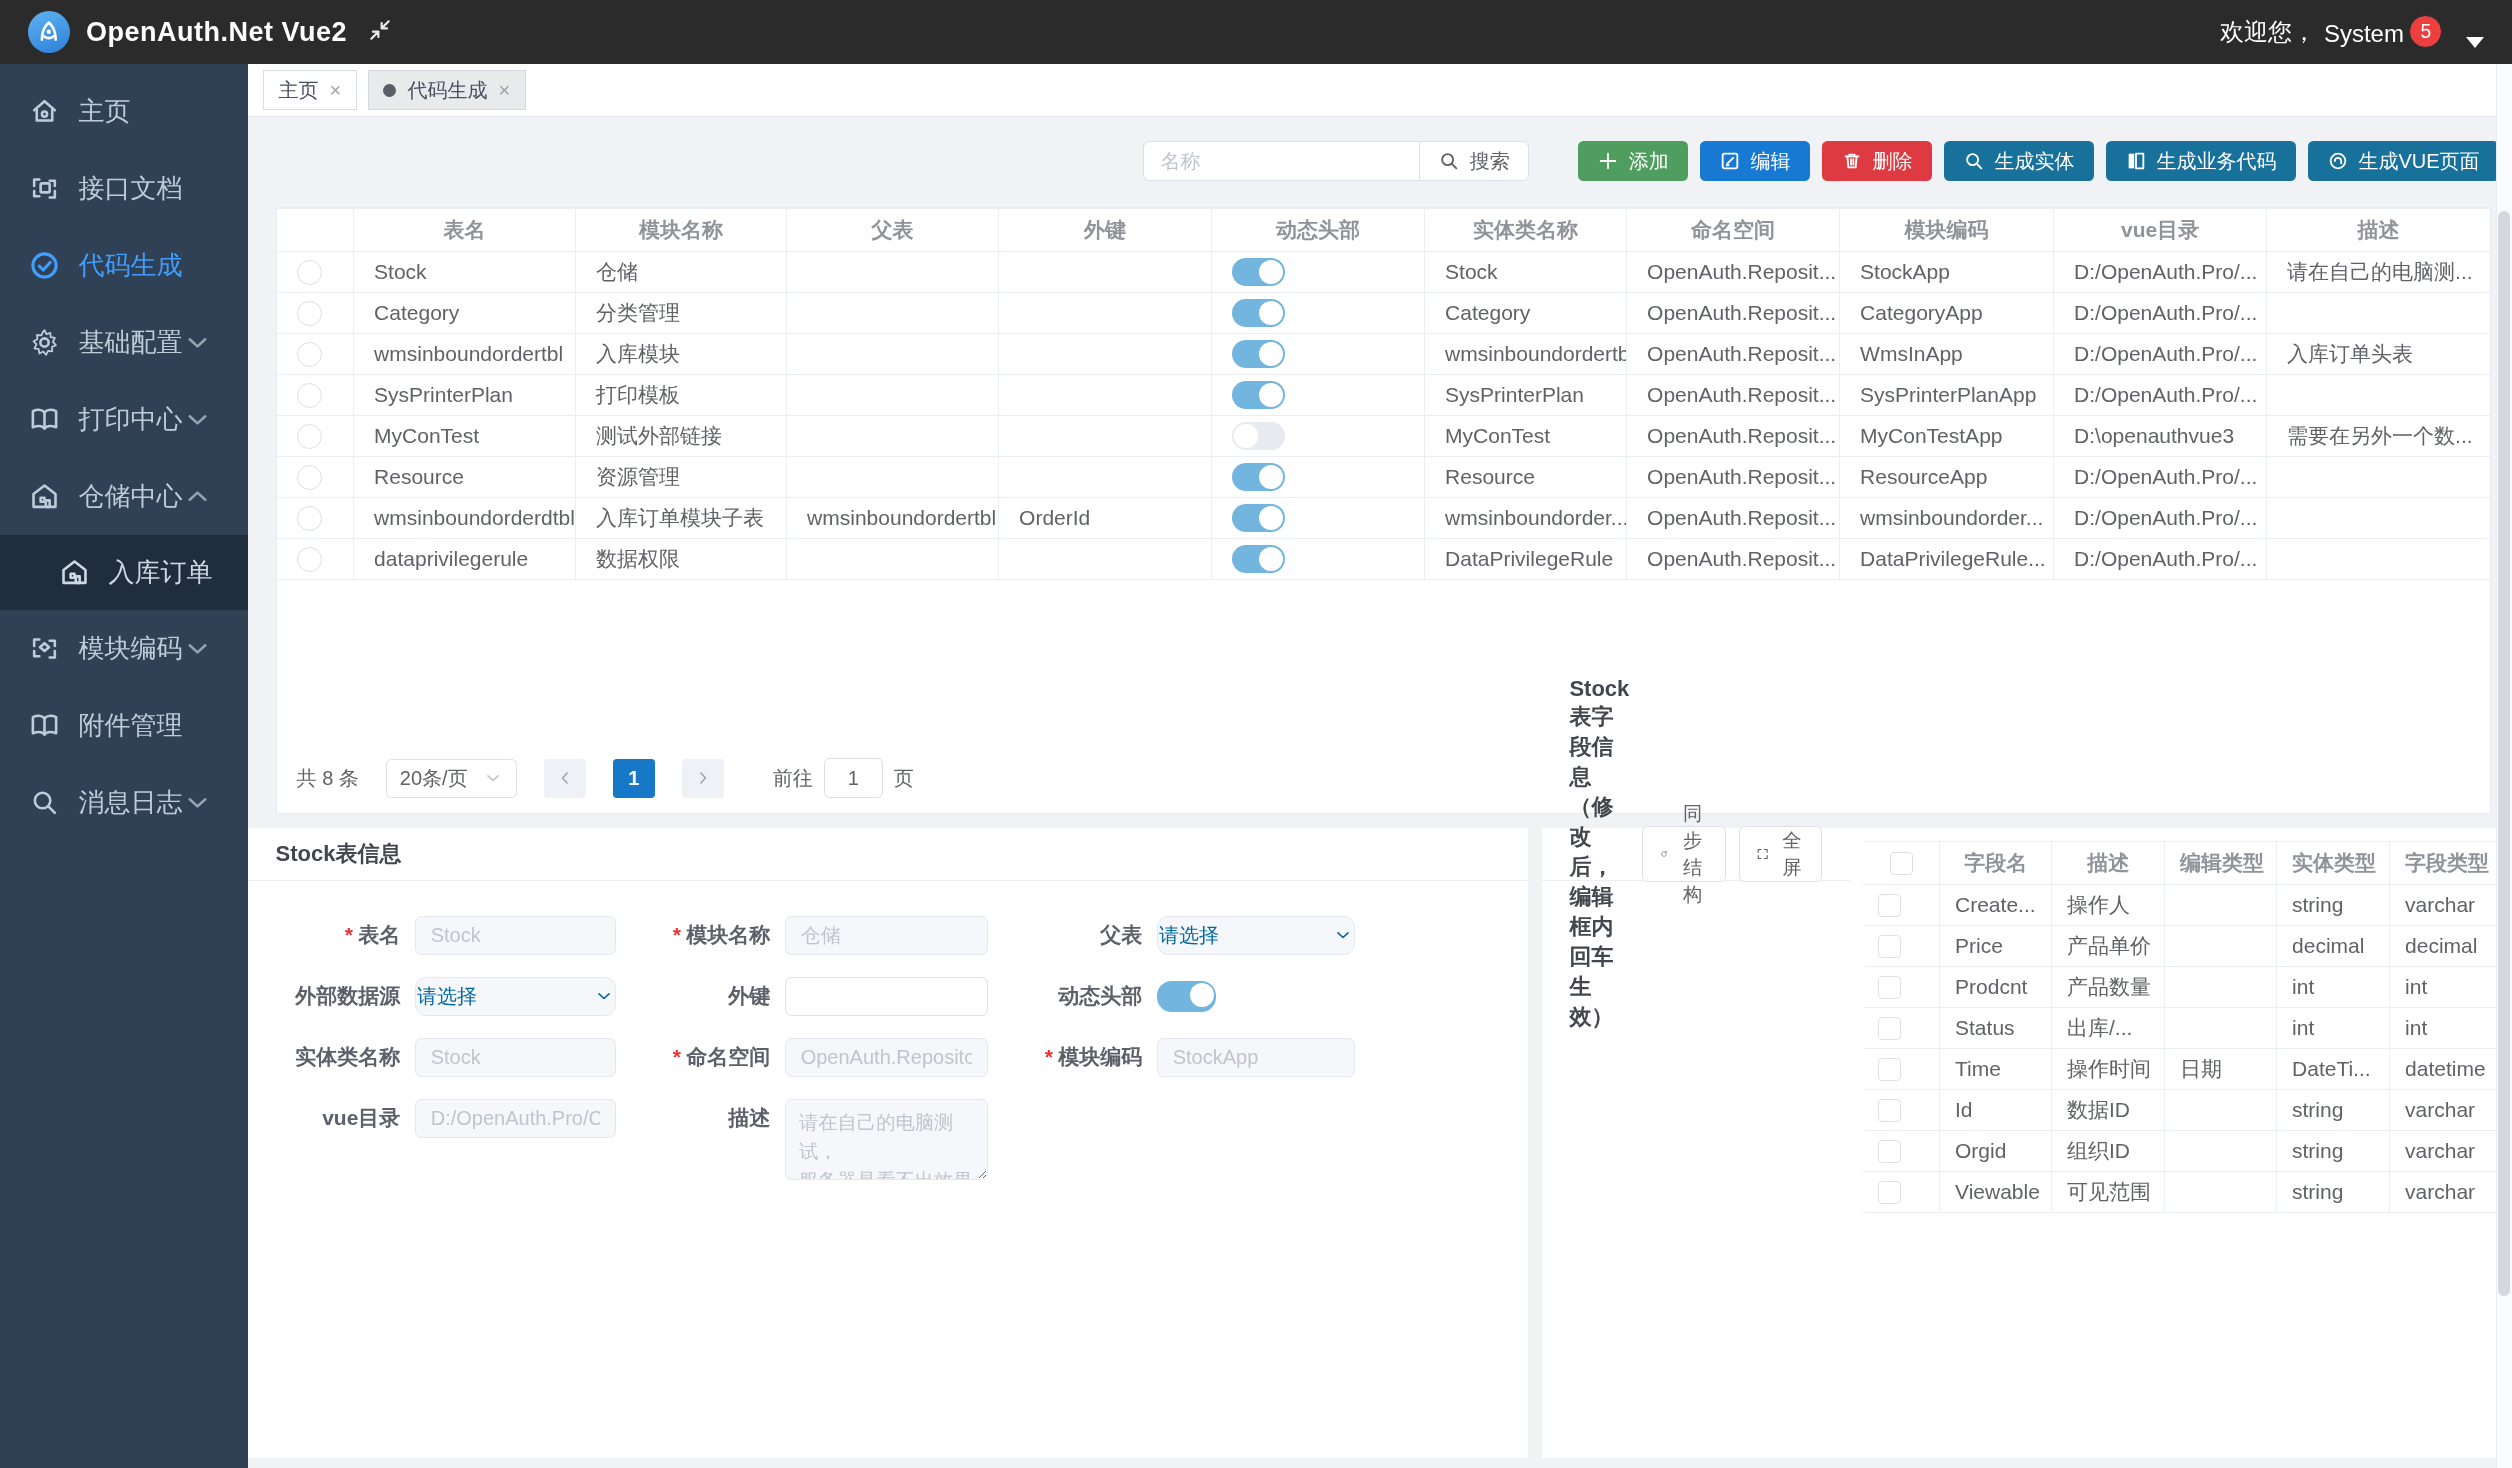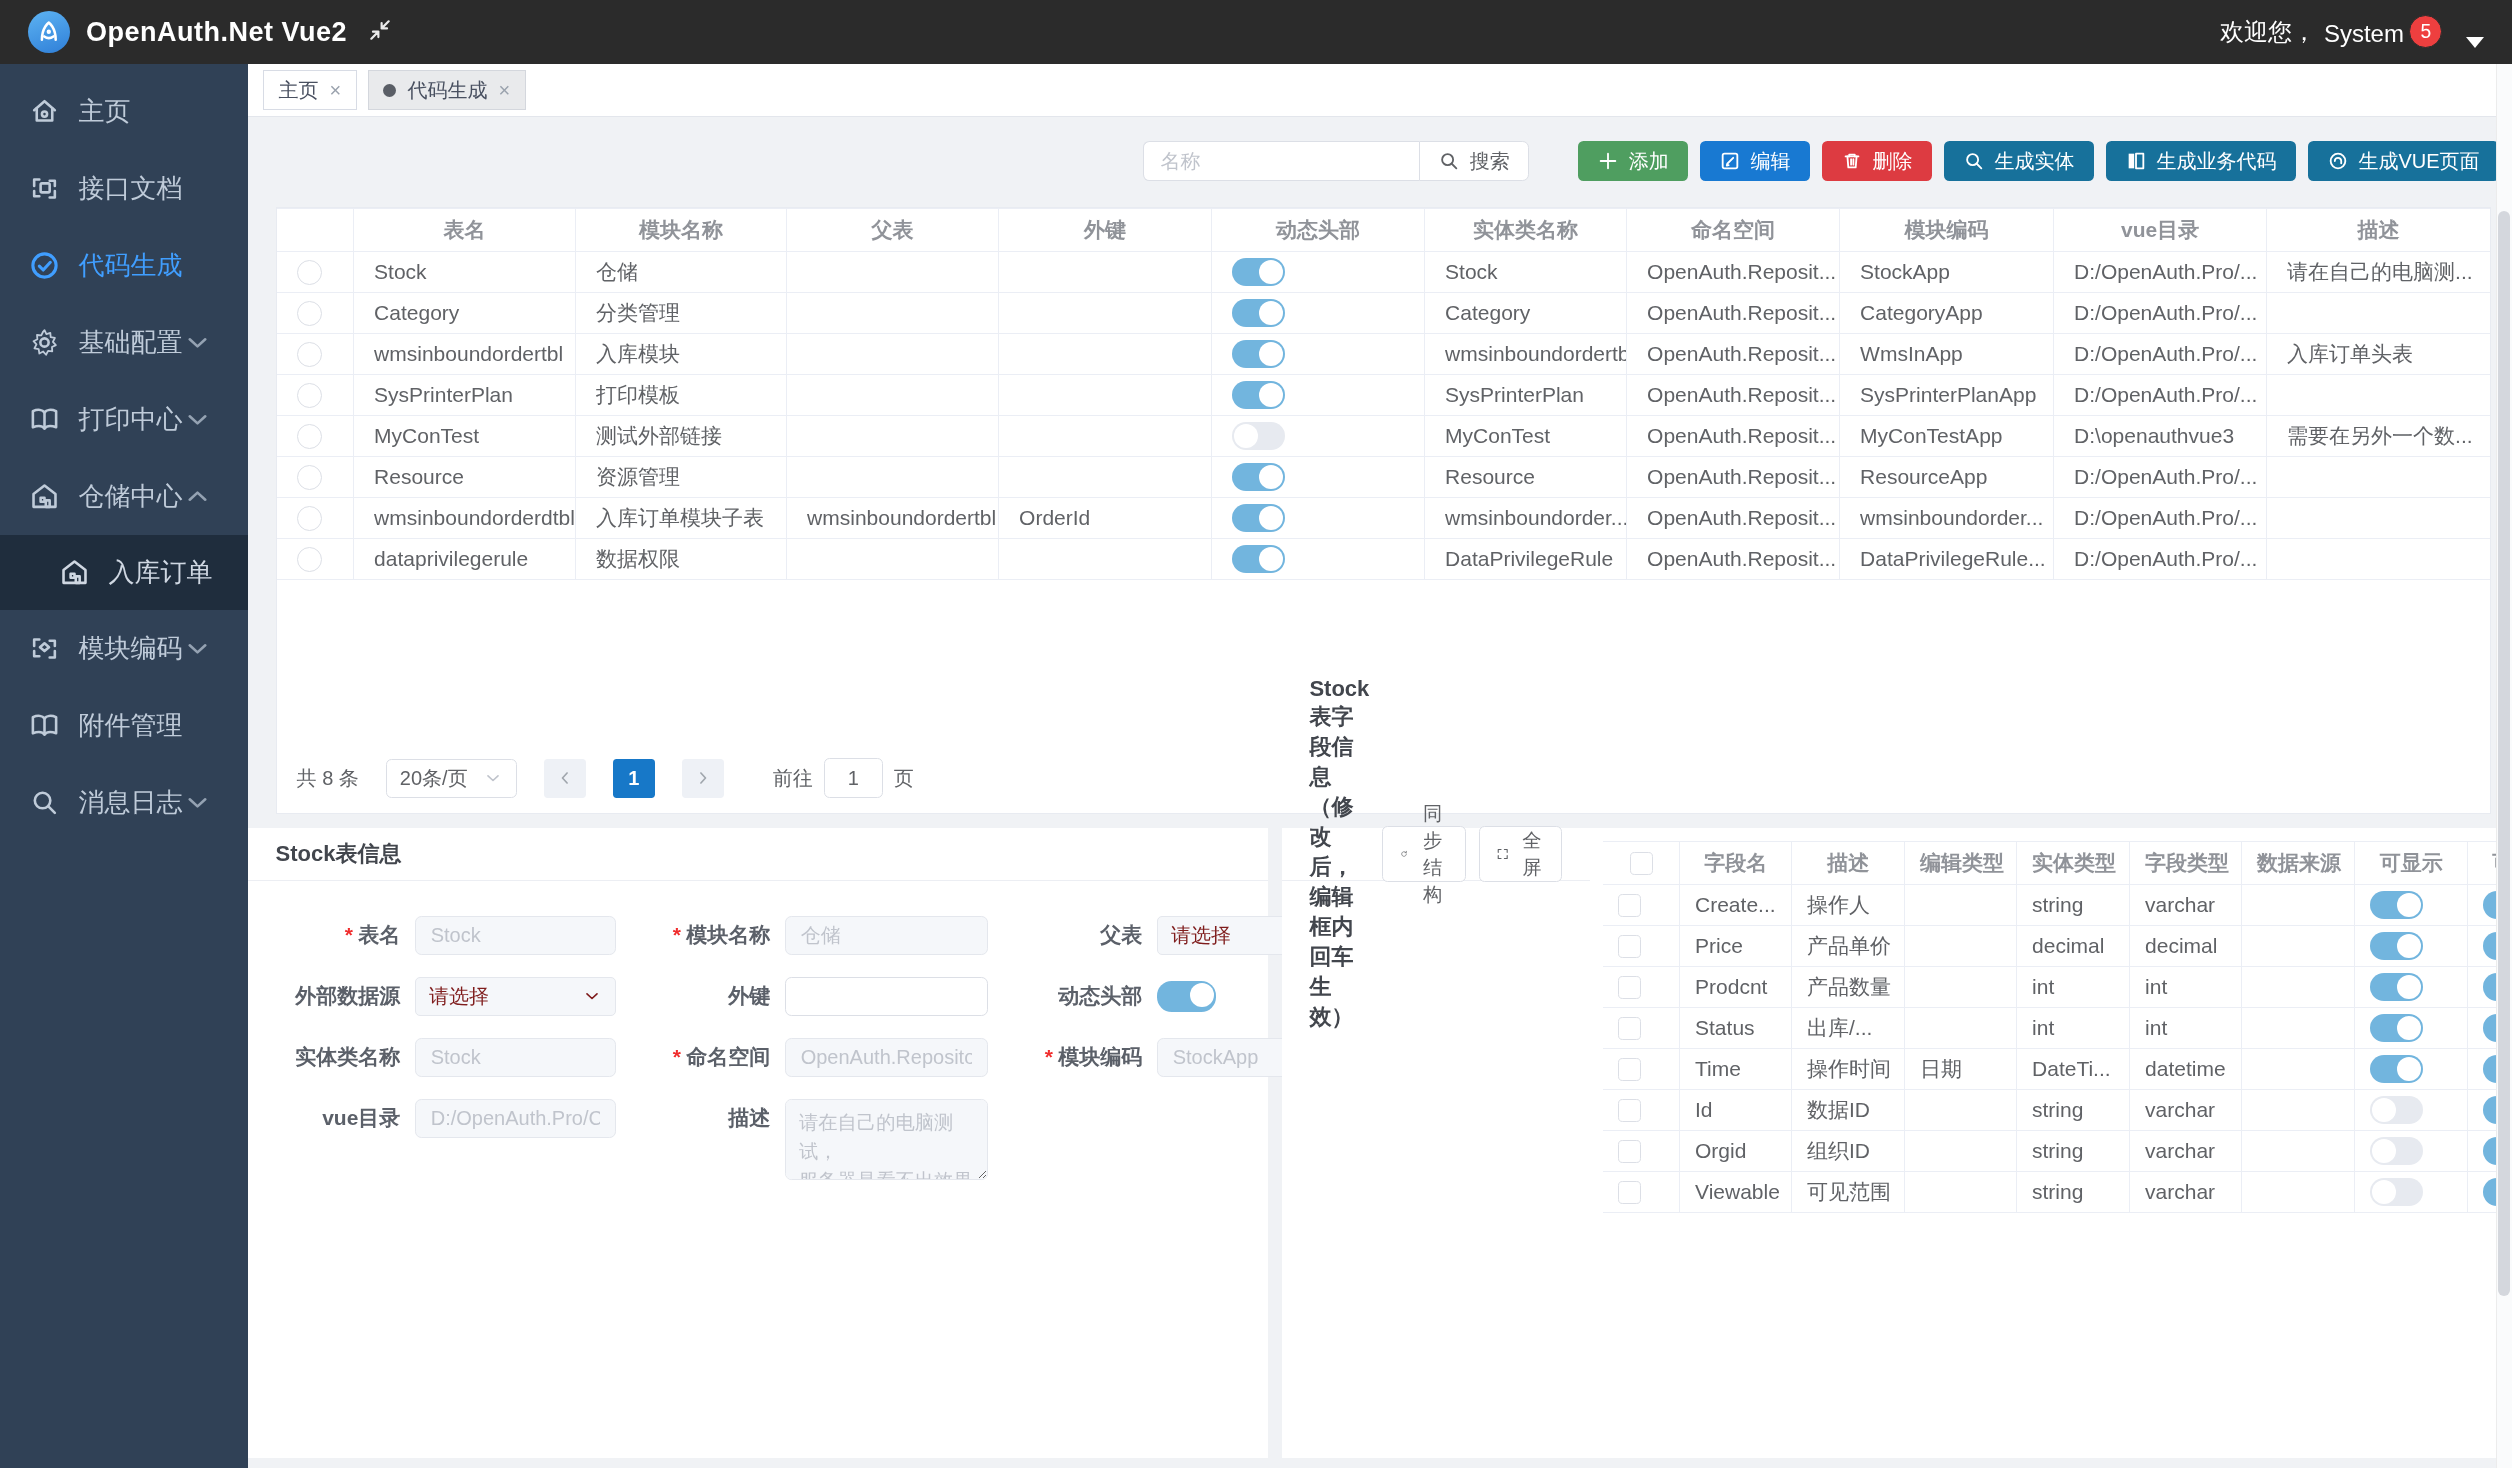--- a/index.html
+++ b/index.html
@@ -70,33 +70,33 @@
   .pagination{display:flex;align-items:center;gap:27px;padding:0 0 4px 20px;height:66px;font-size:20px;color:#606266;margin-top:auto}
   .pg-select{width:131px;height:39px;border:0.9px solid #dcdfe6;border-radius:5.5px;background:#fff;display:inline-flex;align-items:center;justify-content:space-between;padding:0 13px;color:#606266}
   .pg-btn{width:42px;height:39px;border-radius:3.7px;background:#eef1f6;display:inline-flex;align-items:center;justify-content:center;color:#a0a6ad}
   .pg-num{width:42px;height:39px;border-radius:3.7px;background:var(--page-active);color:#fff;display:inline-flex;align-items:center;justify-content:center;font-weight:700}
   .pg-goto{display:flex;align-items:center;gap:11px;margin-left:22px}
   .pg-input{width:59px;height:40px;border:0.9px solid #dcdfe6;border-radius:5.5px;text-align:center;font-size:20px;color:#606266;background:#fff;outline:none}
 
   
   .panels{flex:none;display:flex;gap:13.8px;margin-top:13.8px;height:630px}
   .panel{background:#fff}
-  .panel-left{width:1020px;flex:none}
+  .panel-left{width:1280px;flex:none}
   .panel-right{flex:1;margin-right:16.5px;display:flex;flex-direction:row}
   .panel-title{height:53px;display:flex;align-items:center;padding:0 27.6px;font-size:22px;font-weight:700;color:#42464d;border-bottom:0.9px solid #eceef3}
   .panel-title .spacer{margin-left:auto}
   .mini-btn{height:56px;display:inline-flex;align-items:center;gap:9.2px;padding:0 16.5px;border:0.9px solid #dcdfe6;border-radius:5.5px;background:#fff;color:#606266;font-size:19.3px;cursor:pointer;margin-left:13px}
   .mini-btn .ic{width:20px;height:20px}
 
   .form{display:grid;grid-template-columns:147px 232px 138px 234px 138px 198px;column-gap:0;row-gap:22px;padding:35px 26px 0 20px;align-items:start}
   .f-label{height:39px;display:flex;align-items:center;justify-content:flex-end;padding-right:14.7px;font-weight:700;color:#5b6069;font-size:21px;white-space:nowrap}
   .req{color:#f02d2d;margin-right:5.5px;font-weight:700}
   .f-input{height:39px;width:100%;border:0.9px solid #e4e7ed;border-radius:6.4px;background:#f5f7fa;color:#c0c4cc;font-size:20px;padding:0 14.7px;outline:none}
   .f-input.enabled{background:#fff;border-color:#dcdfe6;color:#606266}
-  .f-select{height:39px;width:100%;border:0.9px solid #e4e7ed;border-radius:5px;background:#f5f7fa;color:#7f1d1d;font-size:20px;padding:0 13px;display:flex;align-items:center;justify-content:space-between}
+  .f-select{height:39px;width:100%;border:0.9px solid #e4e7ed;border-radius:11px;background:#f5f7fa;color:#0369a1;font-size:20px;padding:0 1px;display:flex;align-items:center;justify-content:space-between}
   .f-textarea{width:100%;height:81px;border:0.9px solid #e4e7ed;border-radius:6.4px;background:#f5f7fa;color:#c0c4cc;font-size:19.3px;padding:9.2px 13px;resize:both;outline:none;font-family:inherit;line-height:1.5}
 
   .fields-table-wrap{padding:13px 13px 0 13px}
   .panel-right th,.panel-right td{padding:0 14.7px}
   .sort-val{color:#606266}
 
   
   .scrollbar{position:absolute;top:64px;right:0;bottom:0;width:16.5px;background:#fafbfc;border-left:0.9px solid #ececec;z-index:6}
   .scroll-thumb{position:absolute;top:147px;left:1.8px;width:12px;height:1085px;border-radius:6.4px;background:#d4d7dd}
 

